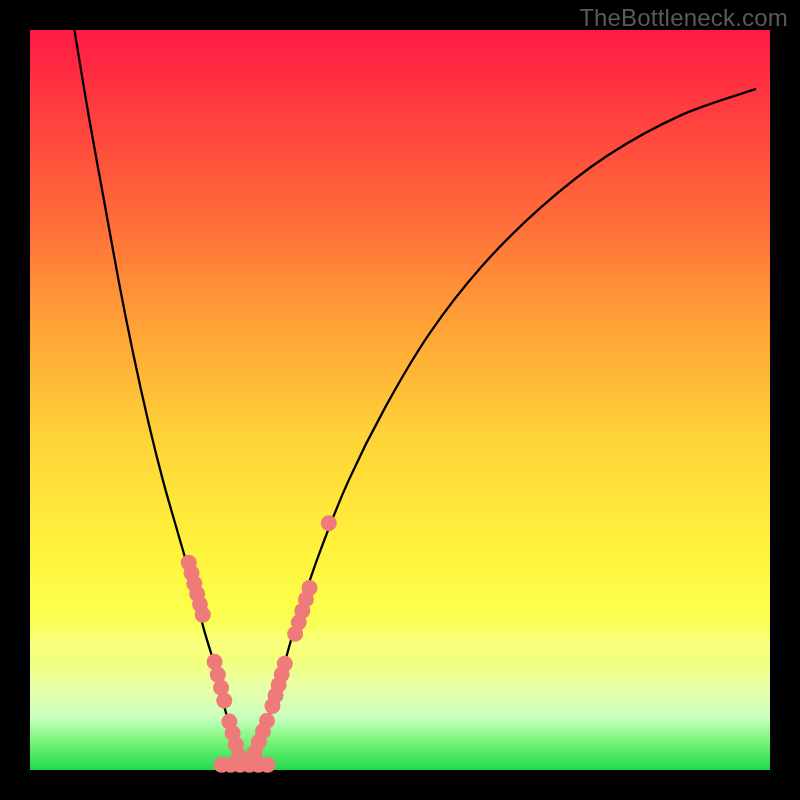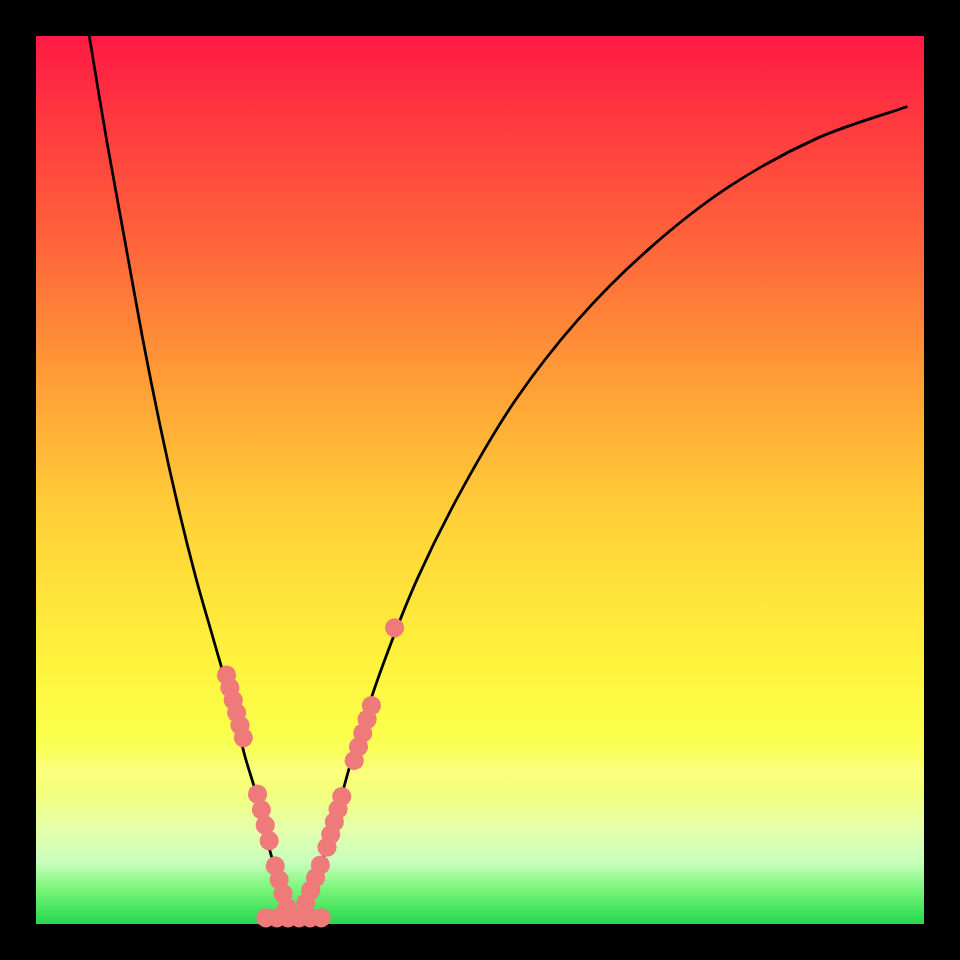--- a/index.html
+++ b/index.html
@@ -78,20 +78,21 @@
   }
   .bead {
     fill: #ef7a7a;
     stroke: none;
   }
 </style>
 </head>
 <body>
 
 <div class="frame">
+  <div class="watermark">TheBottleneck.com</div>
 
   <div class="plot">
     <div class="bright-band"></div>
     <svg class="overlay" viewBox="0 0 740 740">
       <path id="left-branch-path" class="curve" d="M 44.40 0.00 C 46.87 14.80, 54.27 60.43, 59.20 88.80 C 64.13 117.17, 69.07 143.07, 74.00 170.20 C 78.93 197.33, 83.87 225.70, 88.80 251.60 C 93.73 277.50, 98.67 302.17, 103.60 325.60 C 108.53 349.03, 113.47 371.23, 118.40 392.20 C 123.33 413.17, 128.27 432.90, 133.20 451.40 C 138.13 469.90, 143.07 485.93, 148.00 503.20 C 152.93 520.47, 158.48 538.97, 162.80 555.00 C 167.12 571.03, 170.20 585.83, 173.90 599.40 C 177.60 612.97, 181.92 624.68, 185.00 636.40 C 188.08 648.12, 189.93 659.83, 192.40 669.70 C 194.87 679.57, 197.58 687.83, 199.80 695.60 C 202.02 703.37, 204.12 710.65, 205.72 716.32 C 207.32 721.99, 208.43 726.19, 209.42 729.64 C 210.41 733.09, 211.27 735.81, 211.64 737.04"></path>
       <path id="right-branch-path" class="curve" d="M 216.08 737.04 C 217.07 735.68, 219.78 733.34, 222.00 728.90 C 224.22 724.46, 226.32 718.42, 229.40 710.40 C 232.48 702.38, 236.80 691.90, 240.50 680.80 C 244.20 669.70, 247.28 658.60, 251.60 643.80 C 255.92 629.00, 260.23 611.73, 266.40 592.00 C 272.57 572.27, 279.97 548.83, 288.60 525.40 C 297.23 501.97, 307.10 476.07, 318.20 451.40 C 329.30 426.73, 341.63 402.07, 355.20 377.40 C 368.77 352.73, 383.57 326.83, 399.60 303.40 C 415.63 279.97, 432.90 257.77, 451.40 236.80 C 469.90 215.83, 489.63 196.10, 510.60 177.60 C 531.57 159.10, 553.77 141.22, 577.20 125.80 C 600.63 110.38, 626.53 96.20, 651.20 85.10 C 675.87 74.00, 712.87 63.52, 725.20 59.20"></path>
       <g id="beads">
           <circle cx="158.74" cy="532.63" r="8" class="bead"></circle>
           <circle cx="161.55" cy="543.06" r="8" class="bead"></circle>
           <circle cx="164.36" cy="553.49" r="8" class="bead"></circle>

